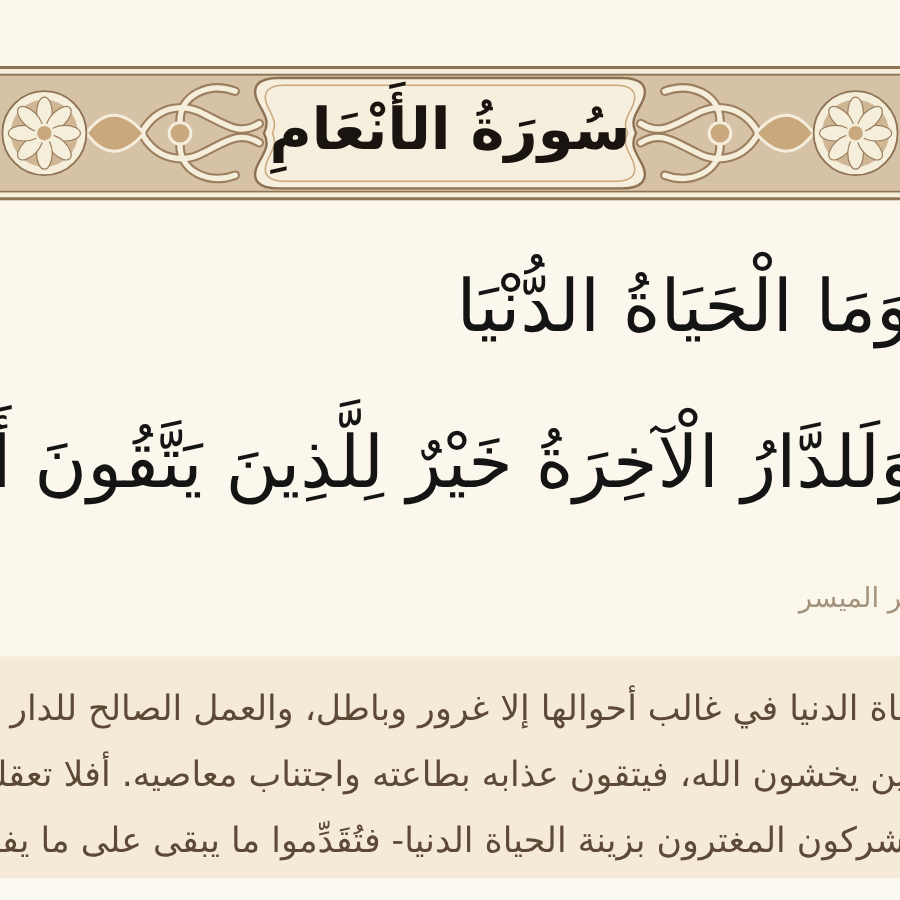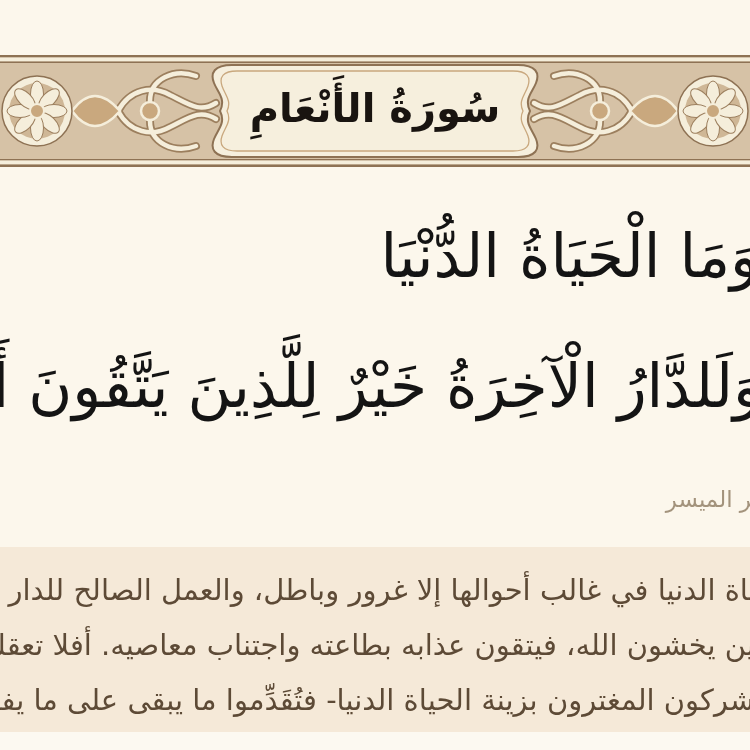--- a/index.html
+++ b/index.html
@@ -13,21 +13,21 @@
     background:#fcf7ec;
   }
   
   .banner{
     position:absolute;top:55px;left:0;width:750px;height:112px;
   }
   .banner svg{display:block;width:750px;height:112px;}
   .surah-title{
     position:absolute;top:0;left:0;right:0;height:112px;
     line-height:106px;text-align:center;
-    direction:rtl;font-weight:bold;font-size:40px;color:#191410;
+    direction:rtl;font-weight:bold;font-size:48px;color:#191410;
     letter-spacing:1px;
   }
   
   .verse-line1{
     position:absolute;top:196px;left:0;width:743px;height:120px;
     line-height:120px;direction:rtl;
     font-size:60px;color:#141414;white-space:nowrap;margin-left:16px;
   }
   .verse-line2-clip{
     position:absolute;top:320px;left:0;width:750px;height:132px;

